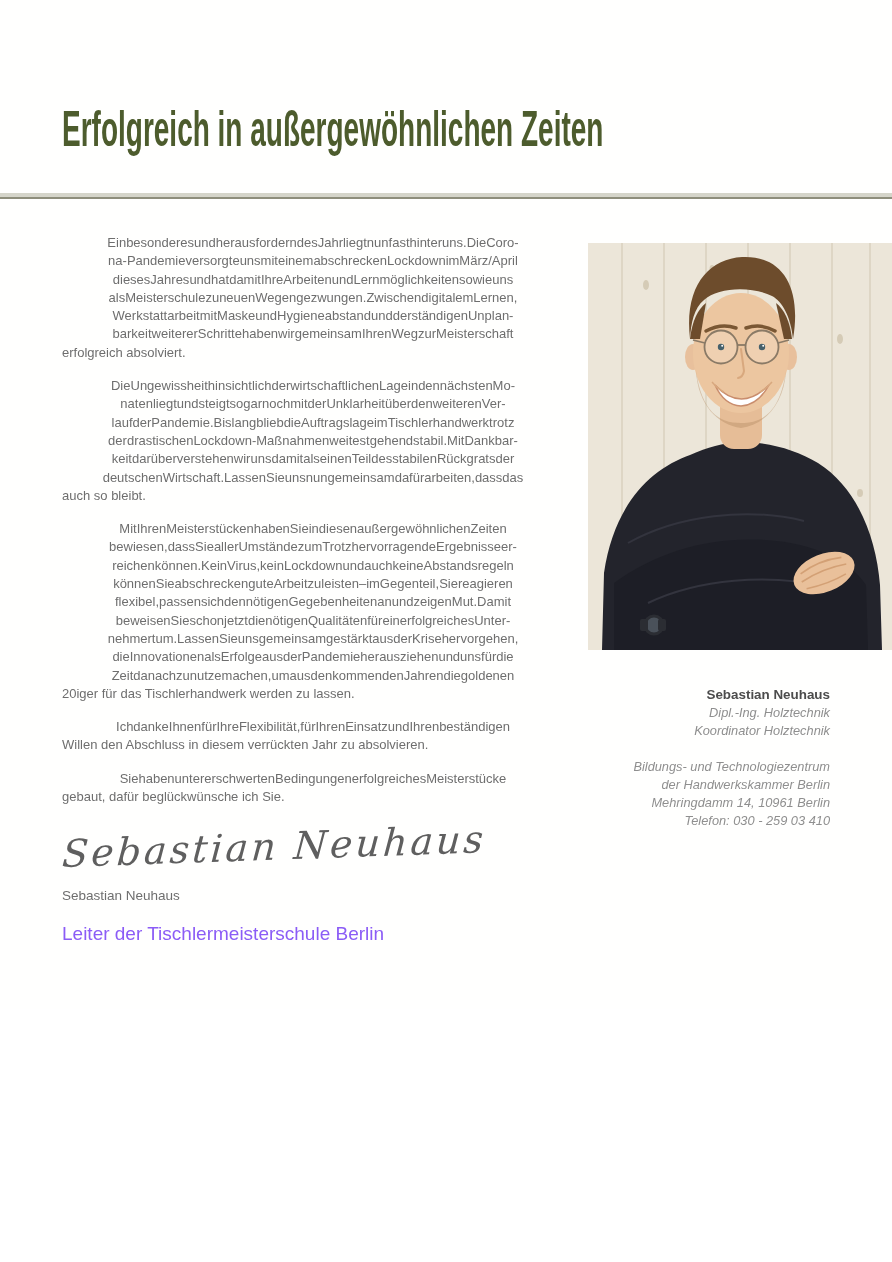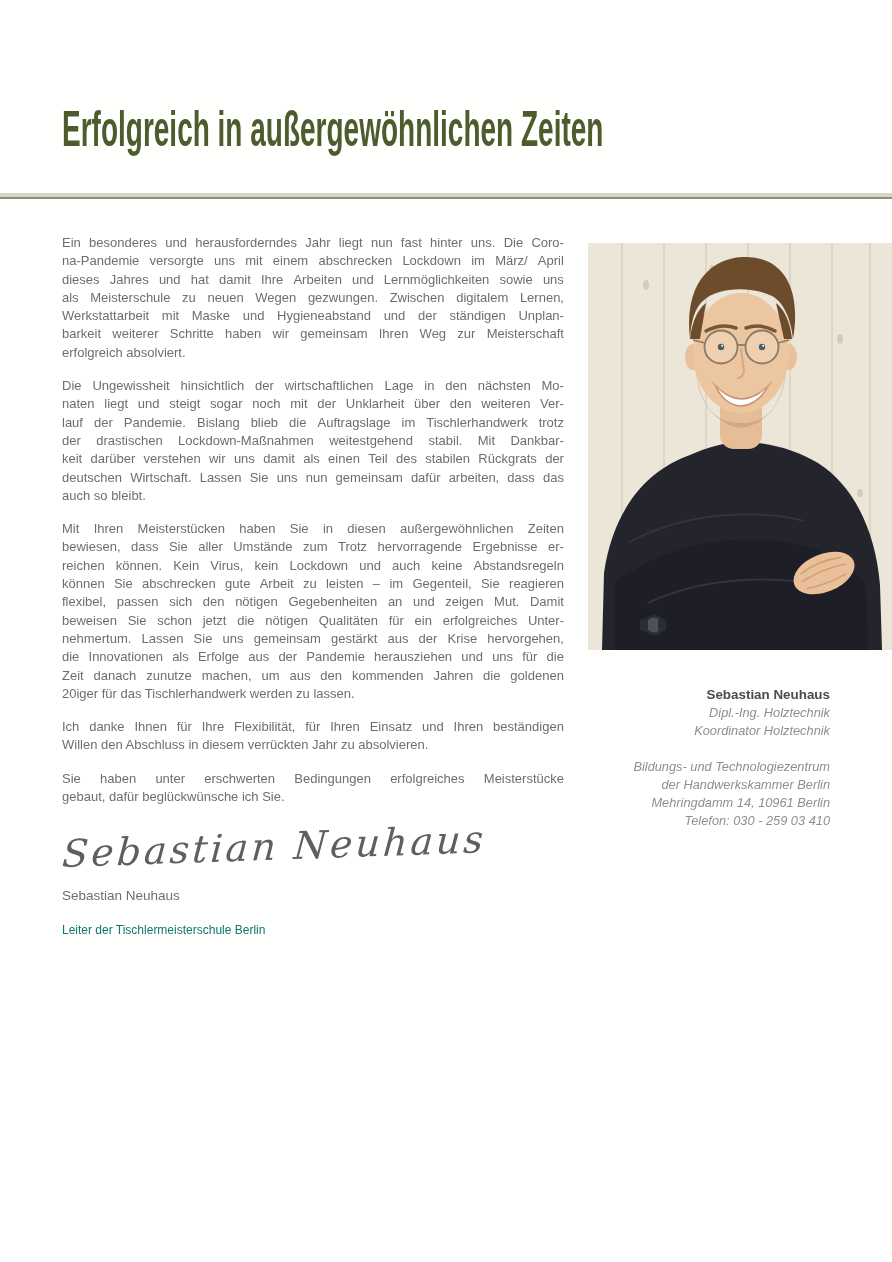--- a/index.html
+++ b/index.html
@@ -18,31 +18,31 @@
     position:absolute;left:0;top:193px;width:892px;height:4px;
     background:#d5d5ca;border-bottom:2px solid #8e8e7c;
   }
   
   .body-col{
     position:absolute;left:62px;top:234px;width:502px;
     color:#6e6e6e;font-size:13px;
   }
   .para{margin:0 0 15px 0;}
   .bline{height:18.3px;line-height:18.3px;overflow:visible;white-space:nowrap;}
-  .bline.just{display:flex;justify-content:space-between;}
+  .bline.just{display:flex;justify-content:center;}
   .bline.just span{white-space:pre;}
   
   .sig-script{
     position:absolute;left:64px;top:832px;width:340px;
     font-family:"DejaVu Serif",serif;font-style:italic;
     font-size:38px;color:#5f5f5f;letter-spacing:3px;
     transform:rotate(-2deg) skewX(-6deg);transform-origin:left top;white-space:nowrap;
   }
   .sig-name{position:absolute;left:62px;top:888px;font-size:13.5px;color:#6e6e6e;}
-  .sig-role{position:absolute;left:62px;top:923px;font-size:12px;color:#0f766e;}
+  .sig-role{position:absolute;left:62px;top:923px;font-size:19px;color:#8b5cf6;}
   
   .photo{position:absolute;left:588px;top:243px;width:304px;height:407px;}
   
   .caption{
     position:absolute;right:62px;top:686px;width:300px;text-align:right;
     line-height:18.2px;font-size:12.8px;color:#8f8f8f;
   }
   .caption .cap-name{font-weight:bold;color:#4c4c4c;font-size:13.4px;}
   .caption .ital{font-style:italic;}
   .caption .spacer{height:17px;}

